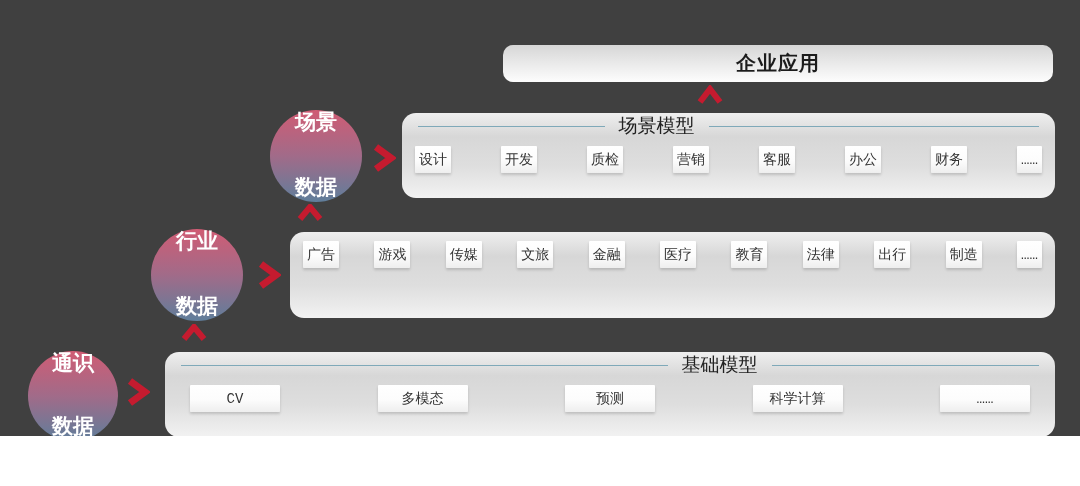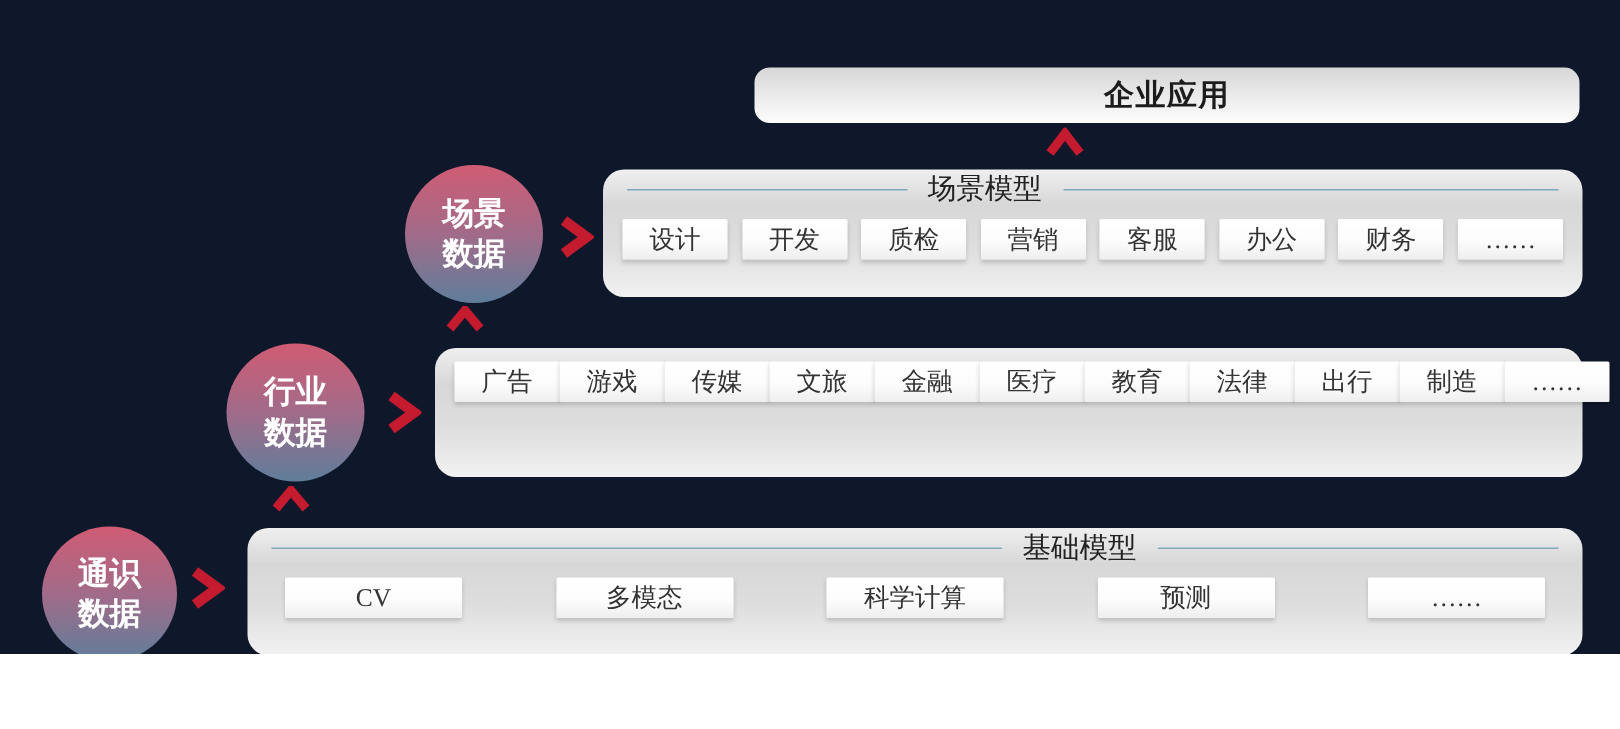--- a/index.html
+++ b/index.html
@@ -1,18 +1,18 @@
 <!DOCTYPE html>
 <html><head>
 <meta charset="utf-8">
 <style>
   html,body { margin:0; padding:0; background:#ffffff; }
   .canvas {
-    position:relative; width:1080px; height:436px; background:#0f172a;
-    font-family:Liberation Serif, serif; overflow:hidden;
+    position:relative; width:1080px; height:436px; background:#404040;
+    font-family:Liberation Mono, monospace; overflow:hidden;
   }
 
   
   .ent-bar {
     position:absolute; left:503px; top:45px; width:550px; height:37px;
     border-radius:10px;
     background:linear-gradient(180deg,#d6d6d6 0%,#e8e8e8 45%,#fdfdfd 100%);
     display:flex; align-items:center; justify-content:center;
   }
   .ent-bar span { font-size:20px; font-weight:bold; color:#1c1c1c; letter-spacing:1px; }
@@ -29,30 +29,30 @@
   .panel-header { display:flex; align-items:center; margin-top:2px; padding:0 16px; height:22px; }
   .panel-title  { font-size:19px; color:#222; margin:0 14px; white-space:nowrap; }
   .hline { height:1px; background:#7fa9b9; }
 
   .chip-row { display:flex; justify-content:space-between; margin-top:9px; padding:0 13px; }
   .panel.base .chip-row { padding:0 25px; }
   .chip {
     height:27px; display:flex; align-items:center; justify-content:center;
     background:linear-gradient(180deg,#ffffff 0%,#fcfcfc 55%,#eeeeee 100%);
     border-radius:1px; box-shadow:0 2px 3px rgba(0,0,0,0.16);
-    font-size:17px; color:#333; padding:0 18px; white-space:nowrap;
+    font-size:14px; color:#333; padding:0 4px; white-space:nowrap;
   }
   .panel.base .chip { width:82px; }
 
   
   .circle {
     position:absolute; width:92px; height:92px; border-radius:50%;
     background:linear-gradient(180deg,#d05c74 0%,#a16b89 50%,#5f7e9b 100%);
     color:#ffffff; font-weight:bold; font-size:21px; line-height:1.3;
-    display:flex; flex-direction:column; align-items:center; justify-content:center;
+    display:flex; flex-direction:column; align-items:center; justify-content:space-between;
     text-align:center;
   }
   .circle.scene    { left:270px; top:110px; }
   .circle.industry { left:151px; top:229px; }
   .circle.general  { left:28px;  top:351px; width:90px; height:90px; }
 
   
   .arrow { position:absolute; }
   .arrow svg { display:block; }
 
@@ -125,22 +125,22 @@
 
   <div class="panel base">
     <div class="panel-header">
       <span class="hline" style="flex:464 1 0;"></span>
       <span class="panel-title">基础模型</span>
       <span class="hline" style="flex:255 1 0;"></span>
     </div>
     <div class="chip-row">
       <span class="chip">CV</span>
       <span class="chip">多模态</span>
+      <span class="chip">预测</span>
       <span class="chip">科学计算</span>
-      <span class="chip">预测</span>
       <span class="chip">……</span>
     </div>
   </div>
 
   <div class="circle scene">
     <span>场景</span>
     <span>数据</span>
   </div>
   <div class="circle industry">
     <span>行业</span>

